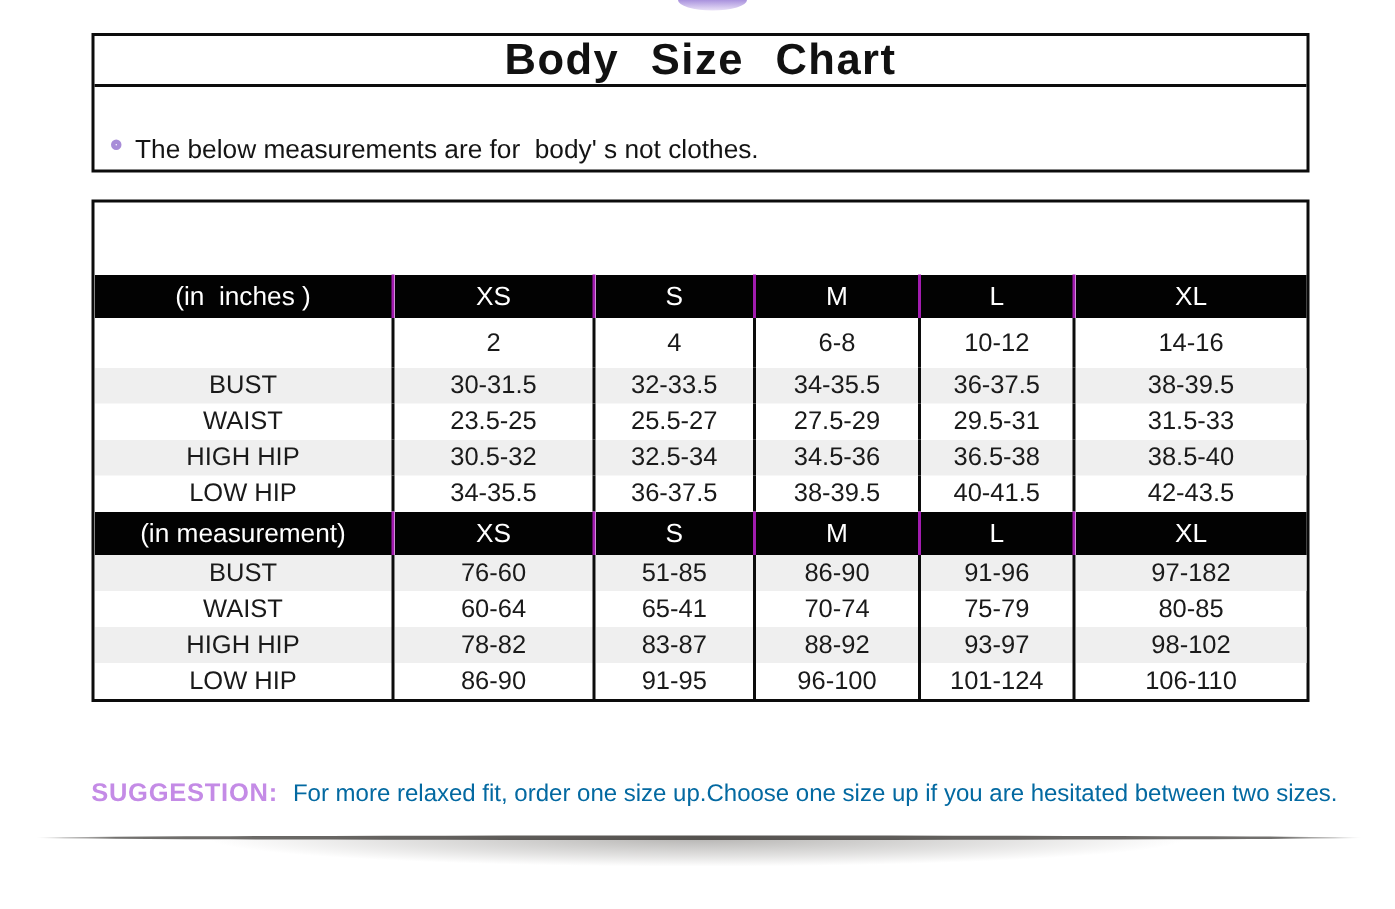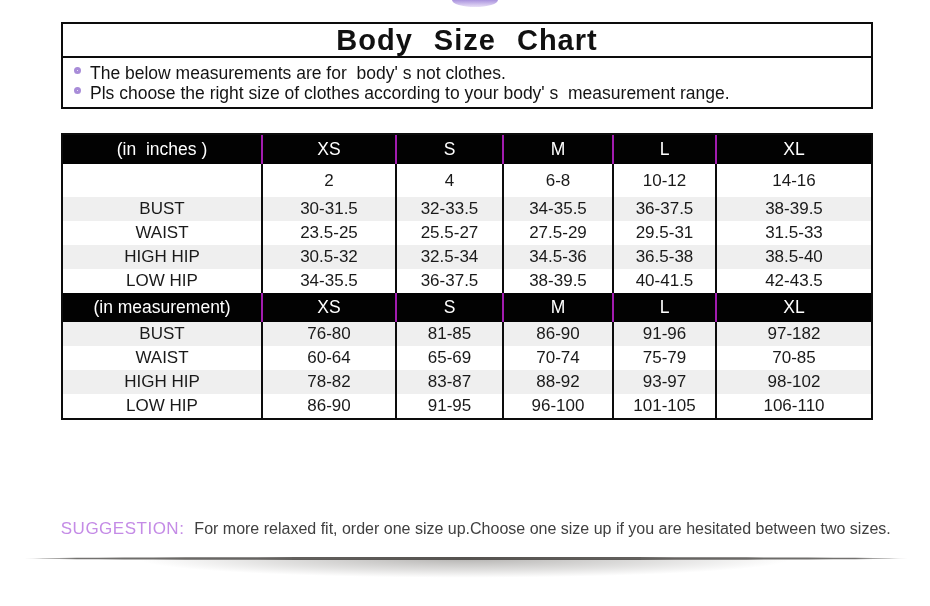--- a/index.html
+++ b/index.html
@@ -38,41 +38,41 @@
     display: flex; align-items: center; justify-content: center;
   }
   .title-bar h1 {
     font-size: 29px;
     font-weight: 600;
     letter-spacing: 1px;
     word-spacing: 12px;
     color: #111;
     white-space: pre;
   }
-  .notes { padding: 5px 6px 4px 9px; }
+  .notes { padding: 5px 6px 4px 9px; margin-top: 26px; }
   .note { display: flex; align-items: flex-start; line-height: 20px; }
   .bullet {
     flex: 0 0 auto;
     width: 7px; height: 7px;
     border: 3.5px solid #a88cd8;
     border-radius: 50%;
     margin: 4px 9px 0 2px;
     background: #fff;
   }
   .note-text { font-size: 17.5px; white-space: pre-wrap; color: #141414; }
 
   
   .table-frame {
     position: absolute;
     left: 61px; top: 133px;
     width: 812px;
     border: 2px solid #0c0c0c;
     background: #fff;
   }
-  table { width: 100%; border-collapse: collapse; table-layout: fixed; }
+  table { width: 100%; border-collapse: collapse; table-layout: fixed; margin-top: 48px; }
   th, td { text-align: center; vertical-align: middle; white-space: pre; overflow: hidden; }
   tr.head-row th {
     background: #020202;
     color: #ffffff;
     font-weight: normal;
     font-size: 17.5px;
     height: 29px;
   }
   tr.head-row th + th { border-left: 2px solid #a21caf; }
   tr.data-row td { font-size: 17px; height: 24px; color: #1a1a1a; }
@@ -84,26 +84,26 @@
   .suggestion {
     position: absolute;
     left: 43px; top: 496px;
     width: 870px;
     font-size: 16px;
     line-height: 22px;
     white-space: pre;
   }
   .suggestion-label {
     color: #c48be6;
-    font-weight: normal;
+    font-weight: bold;
     font-size: 17px;
     letter-spacing: 0.5px;
     margin-right: 10px;
   }
-  .suggestion-text { color: #404040; }
+  .suggestion-text { color: #0369a1; }
 
   
   .shadow-line {
     position: absolute;
     left: 24px; right: 22px; top: 557px;
     height: 3px;
     border-radius: 50%;
     background: linear-gradient(to right,
       rgba(110,106,102,0) 0%, rgba(80,78,75,0.8) 6%,
       #55524f 50%, rgba(80,78,75,0.8) 94%, rgba(110,106,102,0) 100%);
@@ -124,24 +124,20 @@
   <div class="top-deco"></div>
 
   <div class="header-box">
     <div class="title-bar">
       <h1>Body Size Chart</h1>
     </div>
     <div class="notes">
       <div class="note">
         <span class="bullet"></span>
         <span class="note-text">The below measurements are for  body' s not clothes.</span>
-      </div>
-      <div class="note">
-        <span class="bullet"></span>
-        <span class="note-text">Pls choose the right size of clothes according to your body' s  measurement range.</span>
       </div>
     </div>
   </div>
 
   <div class="table-frame">
     <table>
       <colgroup id="size-table-cols">
           <col style="width: 199px;">
           <col style="width: 134px;">
           <col style="width: 107px;">
@@ -201,48 +197,48 @@
           <tr class="head-row">
             <th>(in measurement)</th>
             <th>XS</th>
             <th>S</th>
             <th>M</th>
             <th>L</th>
             <th>XL</th>
           </tr>
           <tr class="data-row stripe">
             <td>BUST</td>
-            <td>76-80</td>
-            <td>81-85</td>
+            <td>76-60</td>
+            <td>51-85</td>
             <td>86-90</td>
             <td>91-96</td>
             <td>97-182</td>
           </tr>
           <tr class="data-row">
             <td>WAIST</td>
             <td>60-64</td>
-            <td>65-69</td>
+            <td>65-41</td>
             <td>70-74</td>
             <td>75-79</td>
-            <td>70-85</td>
+            <td>80-85</td>
           </tr>
           <tr class="data-row stripe">
             <td>HIGH HIP</td>
             <td>78-82</td>
             <td>83-87</td>
             <td>88-92</td>
             <td>93-97</td>
             <td>98-102</td>
           </tr>
           <tr class="data-row">
             <td>LOW HIP</td>
             <td>86-90</td>
             <td>91-95</td>
             <td>96-100</td>
-            <td>101-105</td>
+            <td>101-124</td>
             <td>106-110</td>
           </tr>
         </tbody>
     </table>
   </div>
 
   <div class="suggestion">
     <span class="suggestion-label">SUGGESTION:</span><span class="suggestion-text">For more relaxed fit, order one size up.Choose one size up if you are hesitated between two sizes.</span>
   </div>
 

